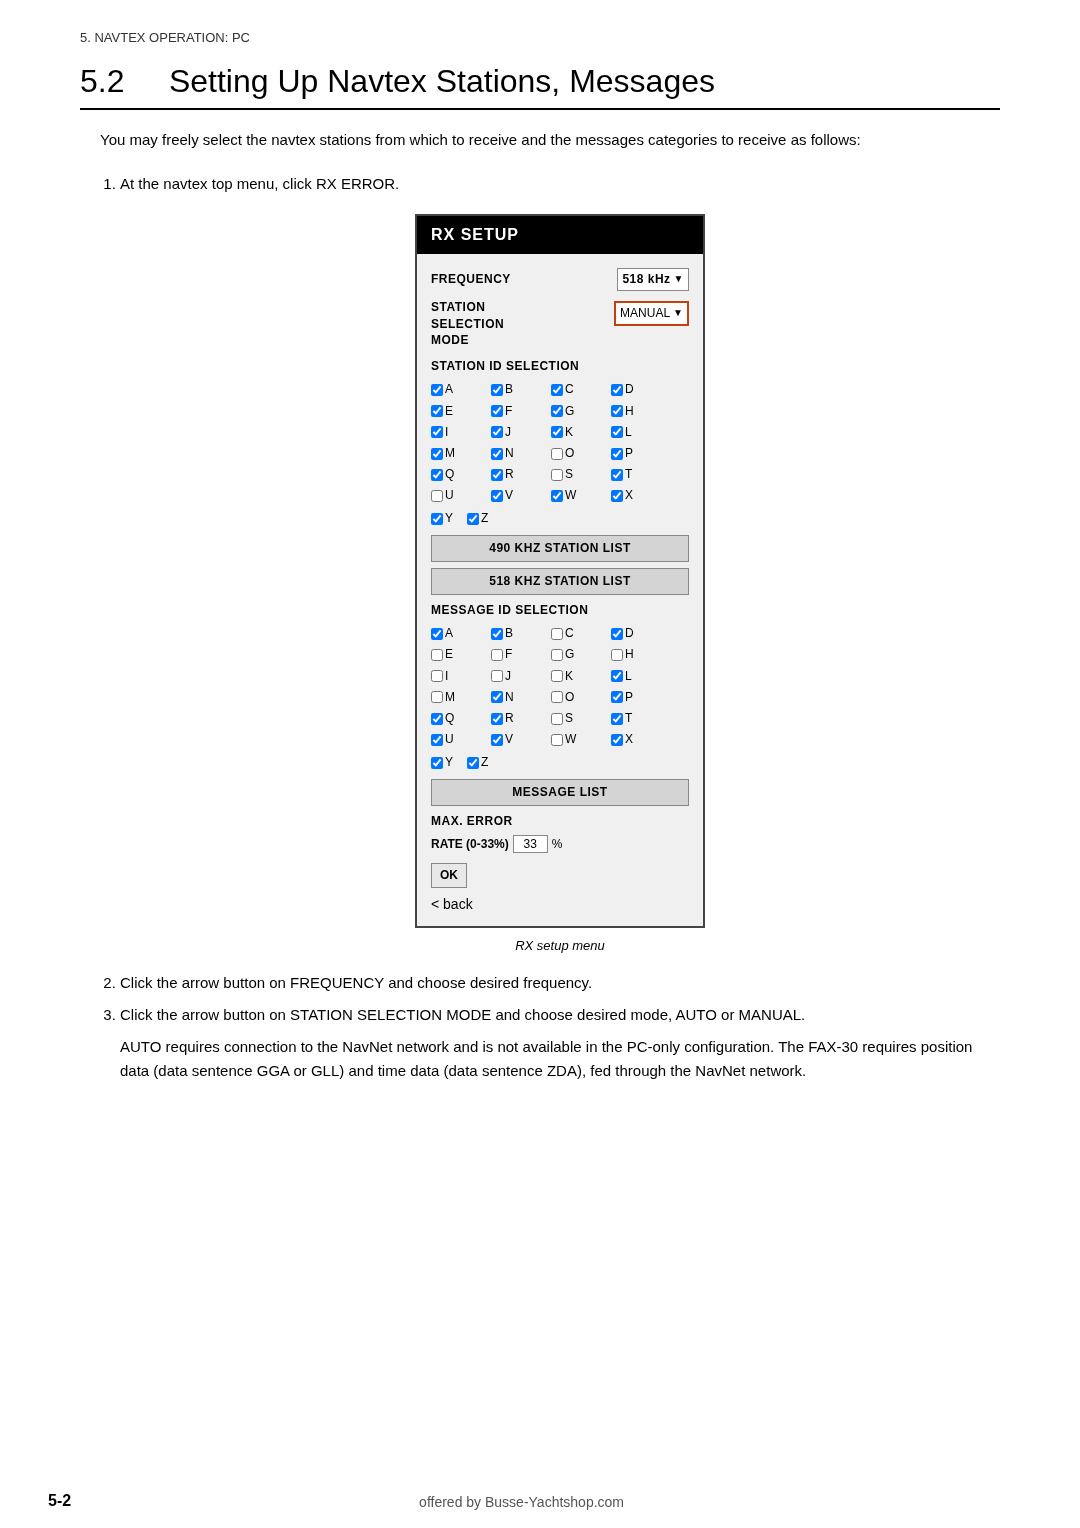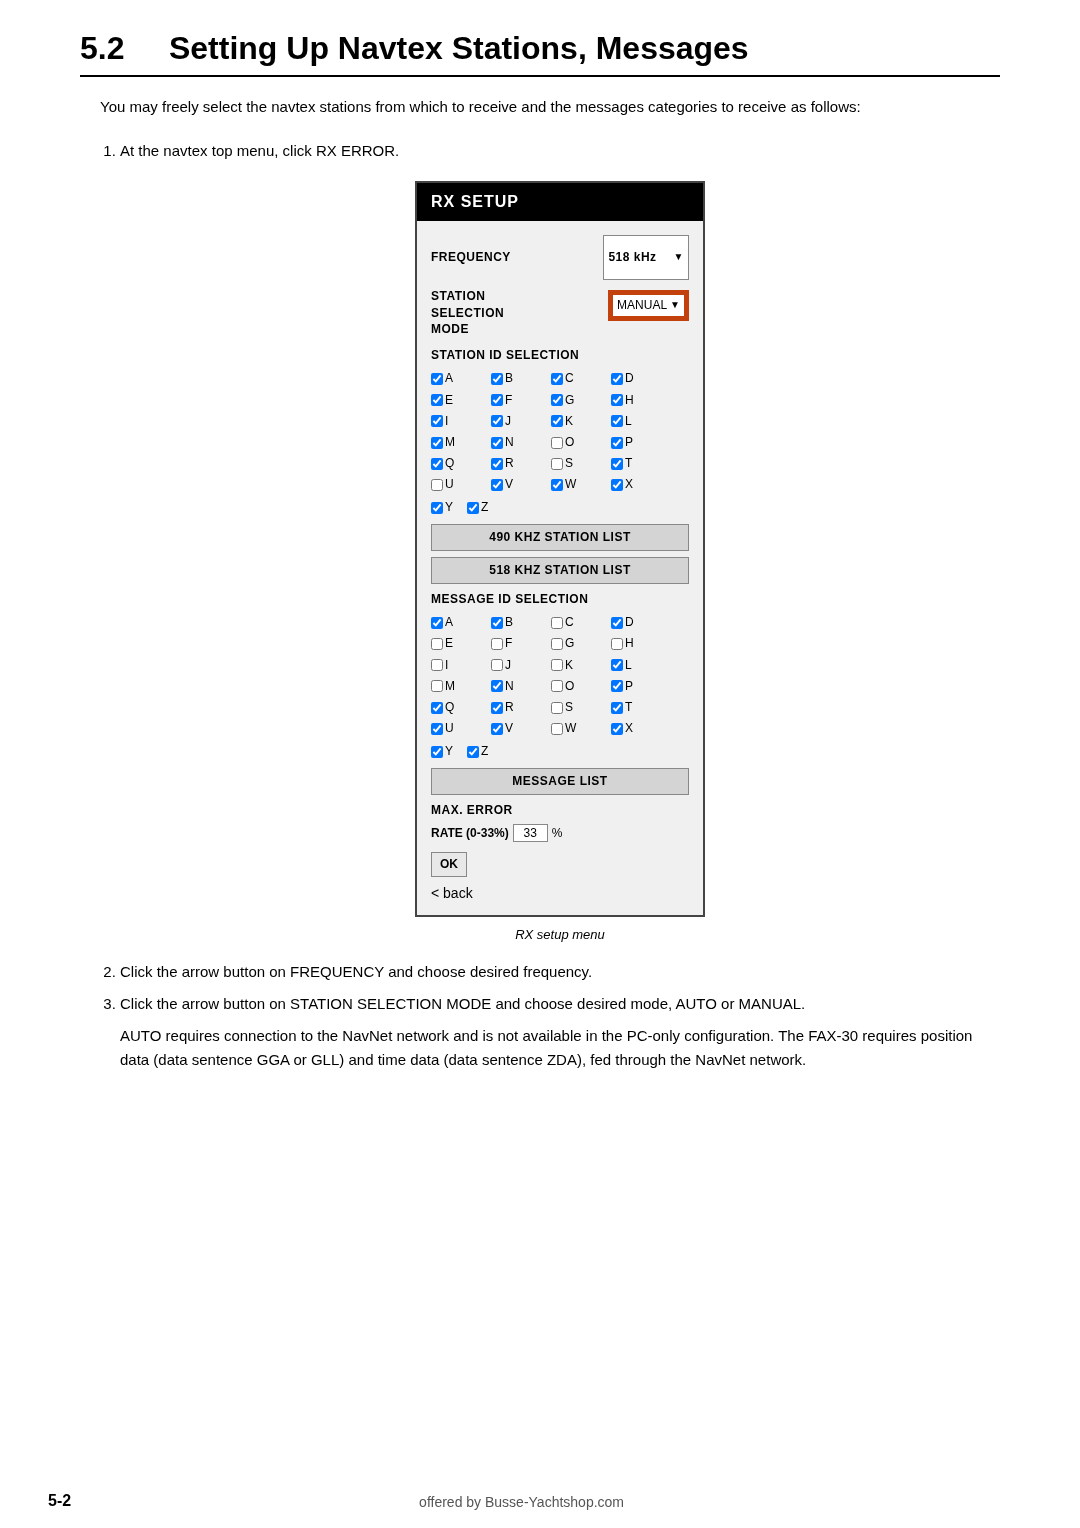--- a/index.html
+++ b/index.html
@@ -21,21 +21,21 @@
     }
 
     .breadcrumb {
       font-size: 13px;
       color: #333;
       margin-bottom: 18px;
     }
 
     .section-title {
       font-size: 32px;
-      font-weight: bold;
+      font-weight: normal;
       margin-bottom: 18px;
       border-bottom: 2px solid #000;
       padding-bottom: 8px;
     }
 
     .intro-text {
       font-size: 15px;
       line-height: 1.6;
       margin-bottom: 20px;
       margin-left: 20px;
@@ -81,25 +81,25 @@
       flex: 1;
       font-size: 12px;
       font-weight: bold;
       letter-spacing: 0.5px;
       text-transform: uppercase;
     }
 
     .select-box {
       border: 1px solid #888;
       background: #fff;
-      padding: 12px 4px;
+      padding: 1px 4px;
       font-size: 12px;
       display: inline-flex;
       align-items: center;
-      gap: 17px;
+      gap: 3px;
     }
 
     .select-arrow {
       font-size: 10px;
     }
 
     .station-mode-row {
       display: flex;
       align-items: flex-start;
       margin-bottom: 8px;
@@ -107,21 +107,21 @@
 
     .station-mode-label {
       font-size: 12px;
       font-weight: bold;
       letter-spacing: 0.5px;
       line-height: 1.4;
       flex: 1;
     }
 
     .station-mode-select {
-      border: 5px solid #c2410c;
+      border: 2px solid #c2410c;
       background: #fff;
       padding: 1px 4px;
       font-size: 12px;
       display: inline-flex;
       align-items: center;
       gap: 3px;
       margin-top: 2px;
     }
 
     .section-label {
@@ -261,20 +261,21 @@
       color: #555;
       text-align: center;
       flex: 1;
     }
   </style>
 </head>
 <body>
 
 <div class="page-container">
 
+  <div class="breadcrumb">5. NAVTEX OPERATION: PC</div>
 
   <div class="section-title">
     <span>5.2</span>
     &nbsp;&nbsp;&nbsp;
     <span>Setting Up Navtex Stations, Messages</span>
   </div>
 
   <div class="intro-text">You may freely select the navtex stations from which to receive and the messages categories to receive as follows:</div>
 
   <ol class="step-list-ol">

